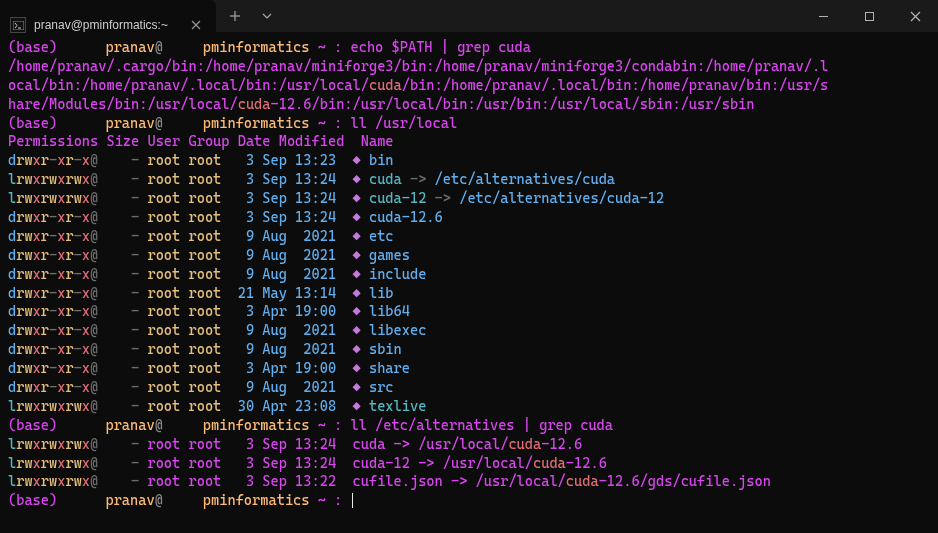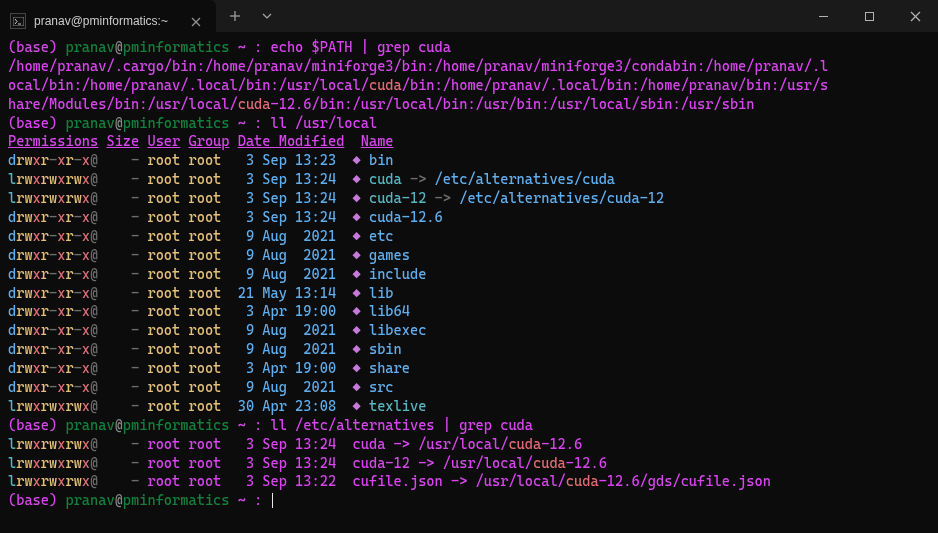--- a/index.html
+++ b/index.html
@@ -15,24 +15,23 @@
     }
     .titlebar {
       height: 32px;
       background: #1a1a1a;
       display: flex;
       align-items: center;
       color: #cccccc;
     }
     .tab {
       display: flex;
-      align-items: center;
       background: #0c0c0c;
       height: 32px;
-      padding: 10px 12px 0 10px;
+      padding: 17px 12px 0 10px;
       gap: 8px;
       min-width: 216px;
       border-top-right-radius: 6px;
     }
     .tab-icon {
       width: 16px; height: 16px;
       display: flex; align-items: center; justify-content: center;
       font-size: 11px;
       background: #111; border: 1px solid #444;
     }
@@ -44,28 +43,28 @@
     .win-btn { width: 46px; height: 32px; display: flex; align-items: center; justify-content: center; opacity: 0.85; cursor: pointer; }
     .terminal {
       padding: 6px 8px;
       background: #0c0c0c;
       white-space: pre;
       font-variant-ligatures: none;
     }
     .line { display: block; }
     .c-white { color: #d946ef; }
     .c-cyan { color: #56b6c2; }
-    .c-teal { color: #15803d; }
+    .c-teal { color: #fdba74; margin-left: 40px; }
     .c-red { color: #e06c75; }
     .c-yellow { color: #e5c07b; }
     .c-blue { color: #61afef; }
     .c-dim { color: #6d6d6d; }
     .c-grey { color: #888; }
     .c-pink { color: #c678dd; }
-    .underline { text-decoration: underline; }
+    .underline { }
     .cursor {
       display: inline-block;
       width: 1px;
       height: 15px;
       background: #e8e8e8;
       vertical-align: text-bottom;
       margin-left: 1px;
     }
   </style>
 </head>

